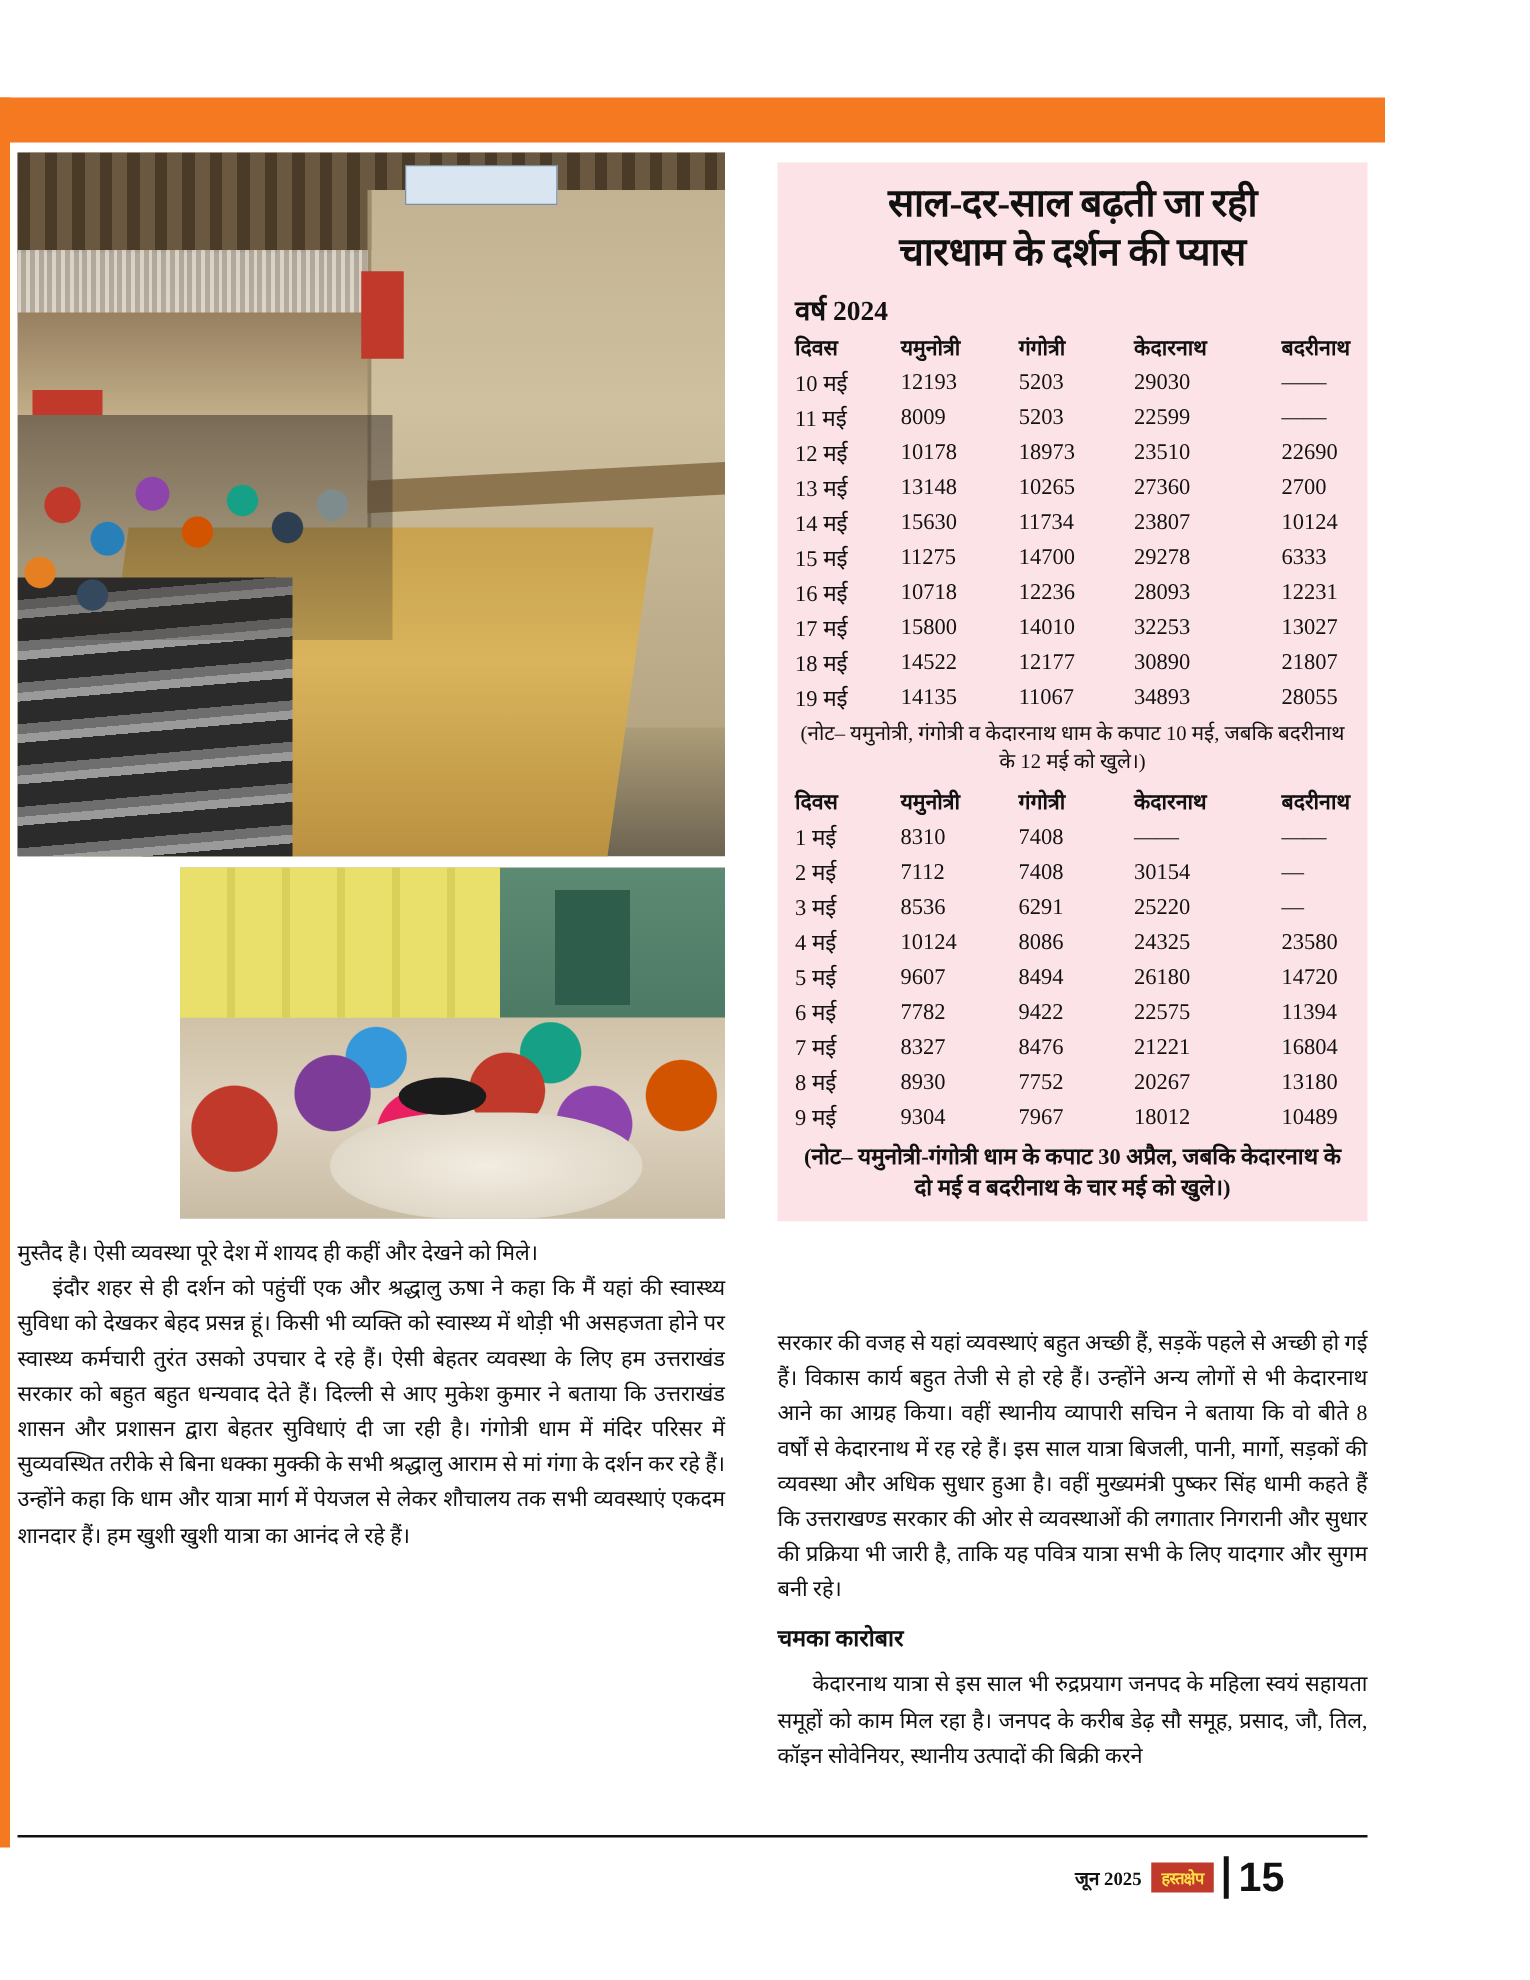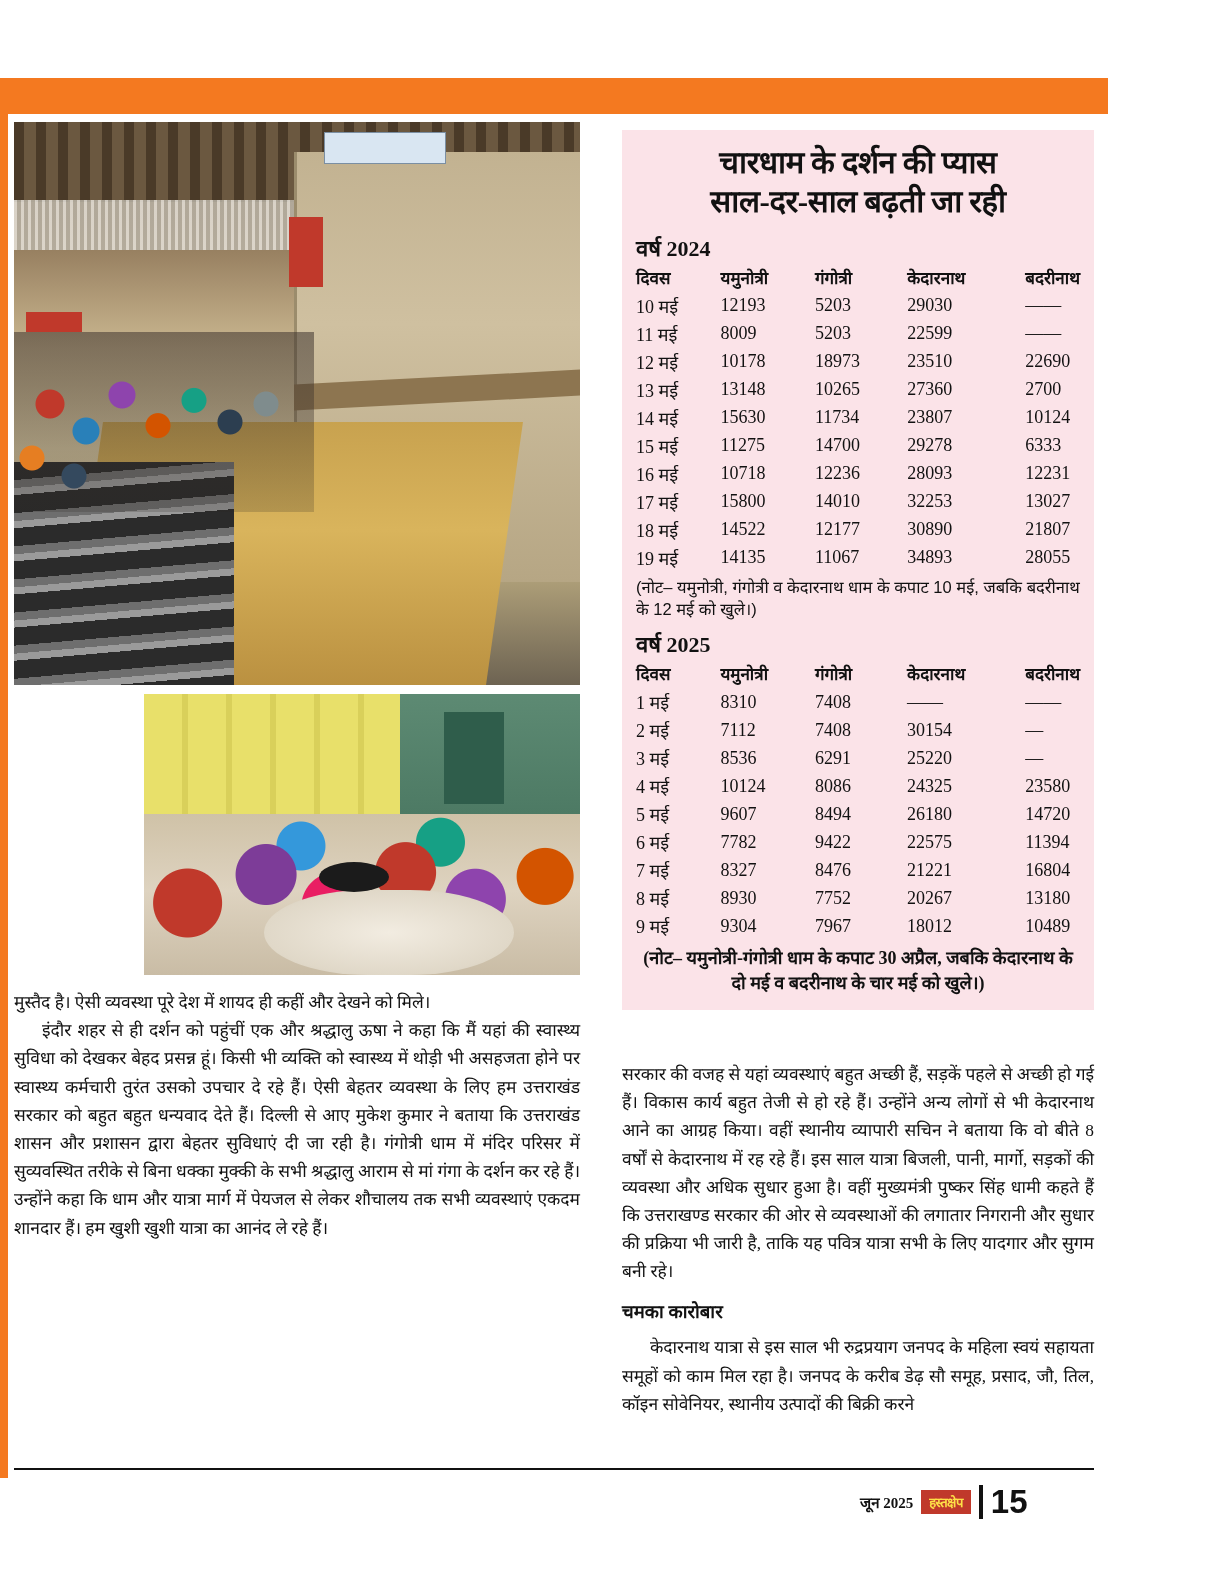--- a/index.html
+++ b/index.html
@@ -192,24 +192,24 @@
     text-align: left;
     padding: 2px 2px;
     white-space: nowrap;
   }
   table.stats .c0 { width: 82px; }
   table.stats .c1 { width: 92px; }
   table.stats .c2 { width: 90px; }
   table.stats .c3 { width: 116px; }
   table.stats .c4 { width: auto; }
   .note {
-    font-family: Liberation Sans, sans-serif;
+    font-family: Liberation Serif, serif;
     font-size: 16.5px;
     color: #111;
-    text-align: left;
+    text-align: center;
     line-height: 1.35;
     margin: 4px 2px 8px 2px;
   }
   .note-bold {
     font-family: "Liberation Serif", serif;
     font-weight: bold;
     font-size: 18px;
     color: #111;
     text-align: center;
     line-height: 1.4;
@@ -321,22 +321,22 @@
     <div class="boxes"></div>
     <div class="wallr"></div>
     <div class="door"></div>
     <div class="women"></div>
     <div class="mat"></div>
     <div class="pan"></div>
   </div>
 
   <div class="stats-box">
     <div class="stats-title">
+      <div>साल-दर-साल बढ़ती जा रही</div>
       <div>चारधाम के दर्शन की प्यास</div>
-      <div>साल-दर-साल बढ़ती जा रही</div>
     </div>
 
     <div class="year-label">वर्ष 2024</div>
     <table class="stats">
       <thead>
         <tr>
           <th class="c0">दिवस</th>
           <th class="c1">यमुनोत्री</th>
           <th class="c2">गंगोत्री</th>
           <th class="c3">केदारनाथ</th>
@@ -411,21 +411,20 @@
           <td class="c0">19 मई</td>
           <td class="c1">14135</td>
           <td class="c2">11067</td>
           <td class="c3">34893</td>
           <td class="c4">28055</td>
         </tr>
       </tbody>
     </table>
     <div class="note">(नोट– यमुनोत्री, गंगोत्री व केदारनाथ धाम के कपाट 10 मई, जबकि बदरीनाथ के 12 मई को खुले।)</div>
 
-    <div class="year-label">वर्ष 2025</div>
     <table class="stats">
       <thead>
         <tr>
           <th class="c0">दिवस</th>
           <th class="c1">यमुनोत्री</th>
           <th class="c2">गंगोत्री</th>
           <th class="c3">केदारनाथ</th>
           <th class="c4">बदरीनाथ</th>
         </tr>
       </thead>

